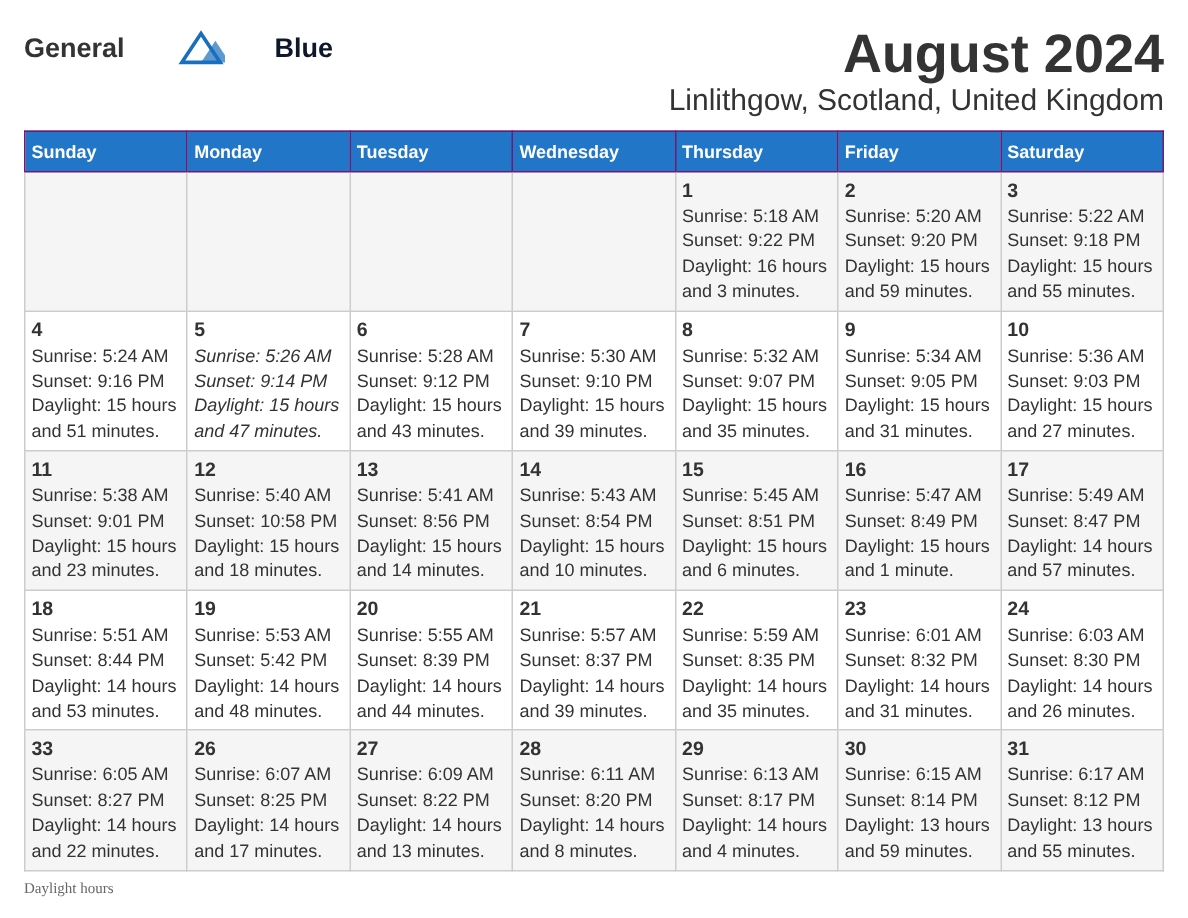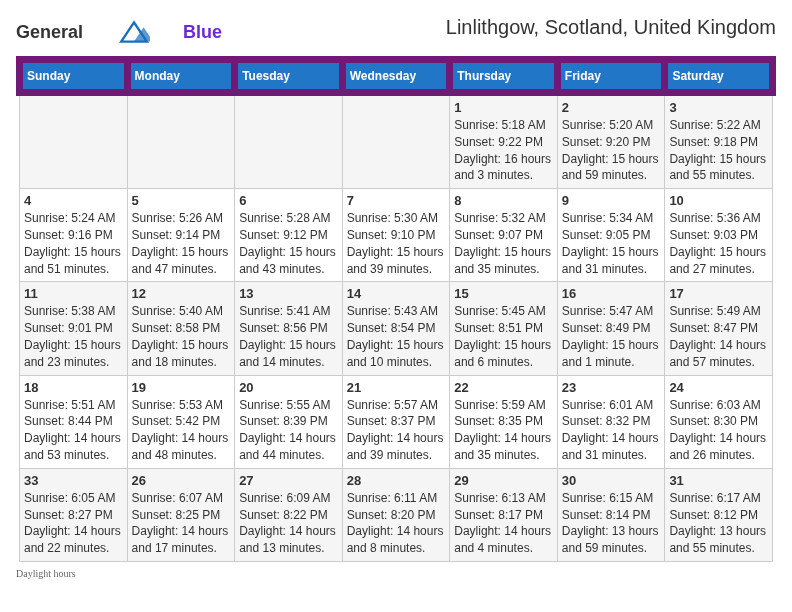--- a/index.html
+++ b/index.html
@@ -17,21 +17,21 @@
       margin-bottom: 8px;
     }
     .logo {
       display: flex;
       align-items: center;
       font-size: 18px;
       font-weight: bold;
       gap: 33px;
     }
     .logo-general { color: #333; }
-    .logo-blue { color: #6d28d9; }
+    .logo-blue { color: #0f172a; }
     .logo-icon {
       width: 32px;
       height: 32px;
       margin-left: 2px;
     }
     .title-block {
       text-align: right;
     }
     .month-title {
       font-size: 36px;
@@ -48,21 +48,21 @@
       border-collapse: collapse;
       table-layout: fixed;
     }
     thead tr th {
       background-color: #2176c7;
       color: #fff;
       font-size: 12px;
       font-weight: bold;
       padding: 6px 4px;
       text-align: left;
-      border: 7px solid #701a75;
+      border: 1px solid #701a75;
     }
     tbody tr td {
       border: 1px solid #ccc;
       vertical-align: top;
       padding: 4px 4px;
       font-size: 10px;
       color: #333;
       height: 80px;
       background: #fff;
     }
@@ -94,20 +94,21 @@
 <div class="header">
   <div class="logo">
     <span class="logo-general">General</span>
     <svg class="logo-icon" viewBox="0 0 40 32" xmlns="http://www.w3.org/2000/svg">
       <polygon points="4,28 20,4 36,28" fill="none" stroke="#1a6fbd" stroke-width="3"></polygon>
       <polygon points="20,28 32,10 44,28" fill="#1a6fbd" opacity="0.7"></polygon>
     </svg>
     <span class="logo-blue">Blue</span>
   </div>
   <div class="title-block">
+    <div class="month-title">August 2024</div>
     <div class="location">Linlithgow, Scotland, United Kingdom</div>
   </div>
 </div>
 
 <table>
   <thead>
     <tr>
     <th>Sunday</th>
         <th>Monday</th>
         <th>Tuesday</th>
@@ -148,21 +149,21 @@
       <tr>
         <td>
           <span class="day-number">4</span>
           <div class="day-info" style="white-space: pre-line;">Sunrise: 5:24 AM
 Sunset: 9:16 PM
 Daylight: 15 hours
 and 51 minutes.</div>
         </td>
         <td>
           <span class="day-number">5</span>
-          <div class="day-info" style="white-space: pre-line;">Sunrise: 5:26 AM
+          <div class="day-info" style="white-space: pre-line; font-style: italic;">Sunrise: 5:26 AM
 Sunset: 9:14 PM
 Daylight: 15 hours
 and 47 minutes.</div>
         </td>
         <td>
           <span class="day-number">6</span>
           <div class="day-info" style="white-space: pre-line;">Sunrise: 5:28 AM
 Sunset: 9:12 PM
 Daylight: 15 hours
 and 43 minutes.</div>
@@ -200,21 +201,21 @@
         <td>
           <span class="day-number">11</span>
           <div class="day-info" style="white-space: pre-line;">Sunrise: 5:38 AM
 Sunset: 9:01 PM
 Daylight: 15 hours
 and 23 minutes.</div>
         </td>
         <td>
           <span class="day-number">12</span>
           <div class="day-info" style="white-space: pre-line;">Sunrise: 5:40 AM
-Sunset: 8:58 PM
+Sunset: 10:58 PM
 Daylight: 15 hours
 and 18 minutes.</div>
         </td>
         <td>
           <span class="day-number">13</span>
           <div class="day-info" style="white-space: pre-line;">Sunrise: 5:41 AM
 Sunset: 8:56 PM
 Daylight: 15 hours
 and 14 minutes.</div>
         </td>

